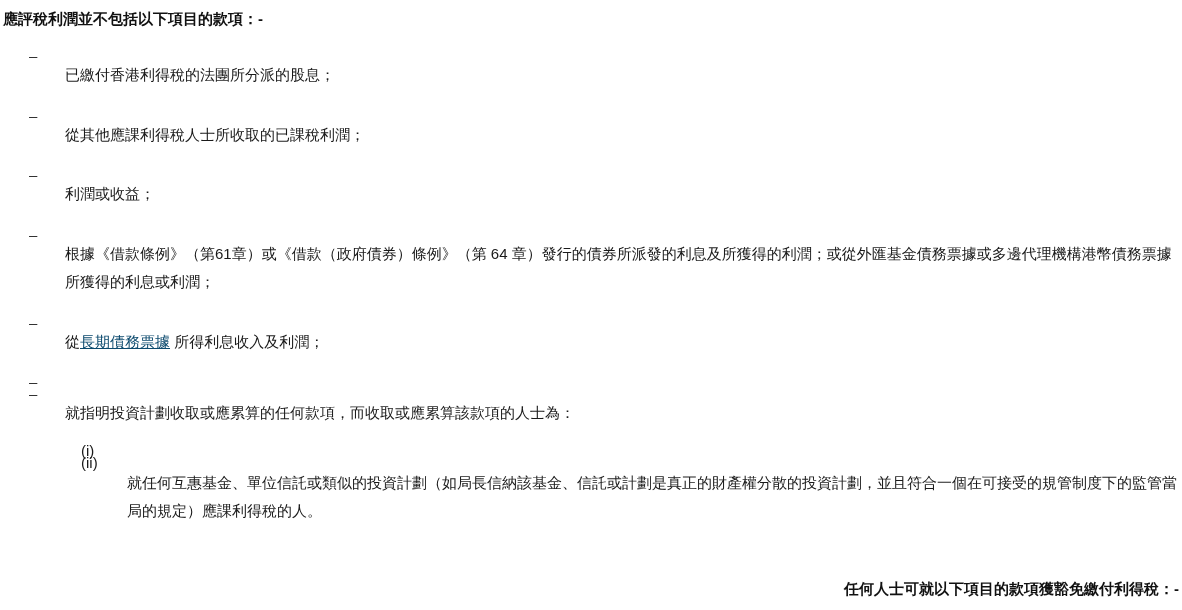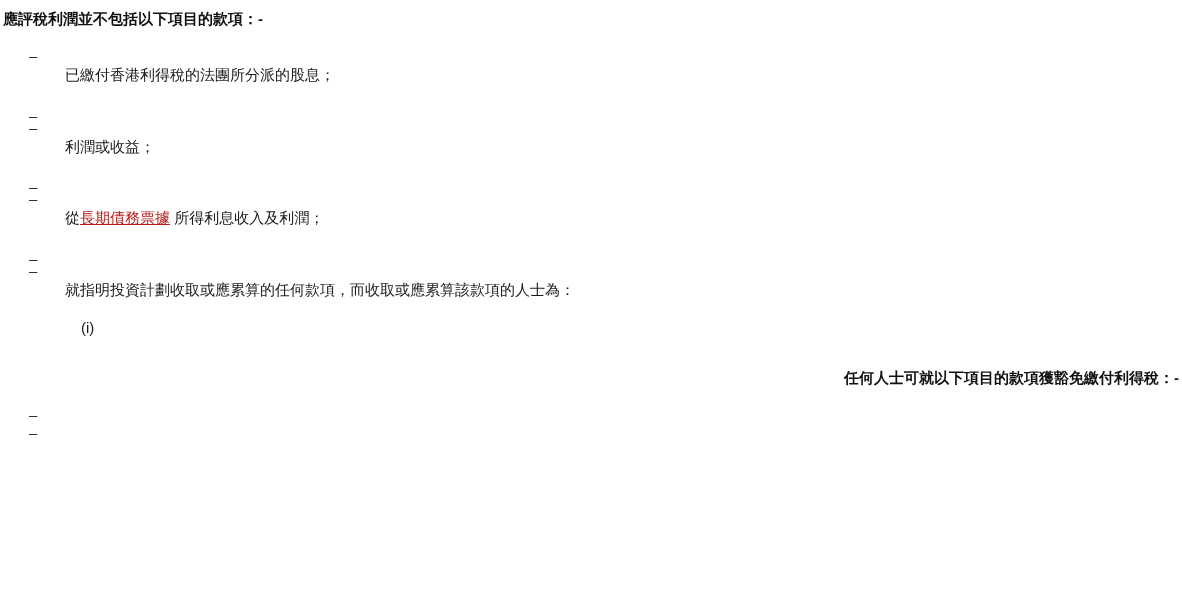--- a/index.html
+++ b/index.html
@@ -64,21 +64,21 @@
     padding-top: 6px;
     padding-bottom: 6px;
   }
   ul.roman-list > li > .marker {
     position: absolute;
     left: 16px;
     top: 6px;
     color: #1a1a1a;
   }
   a.inline-link {
-    color: #b91c1c;
+    color: #0c4a6e;
     text-decoration: underline;
   }
   .first-block ul.dash-list > li {
     padding-top: 6px;
     padding-bottom: 6px;
   }
   .second-block {
     padding-top: 8px;
     text-align: right;
   }
@@ -95,41 +95,47 @@
   <div class="first-block">
     <p class="section-heading">應評稅利潤並不包括以下項目的款項：-</p>
 
     <ul class="dash-list">
       <li>
         <span class="dash">–</span>
         <span class="li-text">已繳付香港利得稅的法團所分派的股息；</span>
       </li>
       <li>
         <span class="dash">–</span>
+        <span class="li-text">從其他應課利得稅人士所收取的已課稅利潤；</span>
       </li>
       <li>
         <span class="dash">–</span>
         <span class="li-text">利潤或收益；</span>
       </li>
       <li>
         <span class="dash">–</span>
+        <span class="li-text">根據《借款條例》（第61章）或《借款（政府債券）條例》（第 64 章）發行的債券所派發的利息及所獲得的利潤；或從外匯基金債務票據或多邊代理機構港幣債務票據所獲得的利息或利潤；</span>
       </li>
       <li>
         <span class="dash">–</span>
         <span class="li-text"><span>從</span><a class="inline-link" href="#">長期債務票據</a><span> 所得利息收入及利潤；</span></span>
       </li>
       <li>
         <span class="dash">–</span>
       </li>
       <li>
         <span class="dash">–</span>
         <span class="li-text">就指明投資計劃收取或應累算的任何款項，而收取或應累算該款項的人士為：</span>
         <ul class="roman-list">
           <li>
             <span class="marker">(i)</span>
+          </li>
+          <li>
+            <span class="marker">(ii)</span>
+            <span class="li-text">就任何互惠基金、單位信託或類似的投資計劃（如局長信納該基金、信託或計劃是真正的財產權分散的投資計劃，並且符合一個在可接受的規管制度下的監管當局的規定）應課利得稅的人。</span>
           </li>
         </ul>
       </li>
     </ul>
   </div>
 
   <div class="second-block">
     <p class="section-heading second">任何人士可就以下項目的款項獲豁免繳付利得稅：-</p>
 
     <ul class="dash-list">

